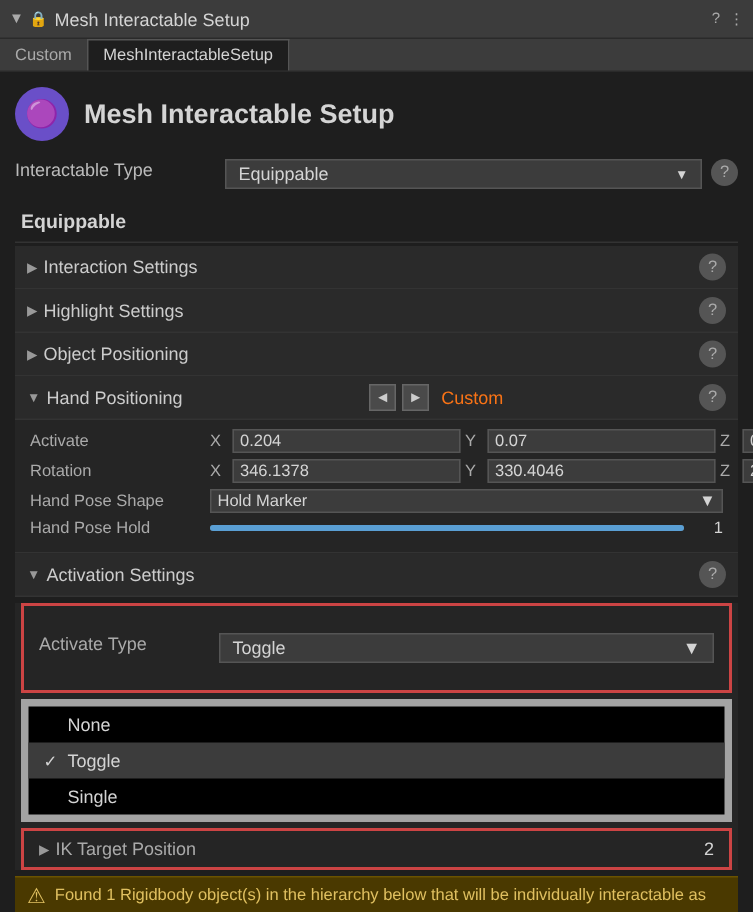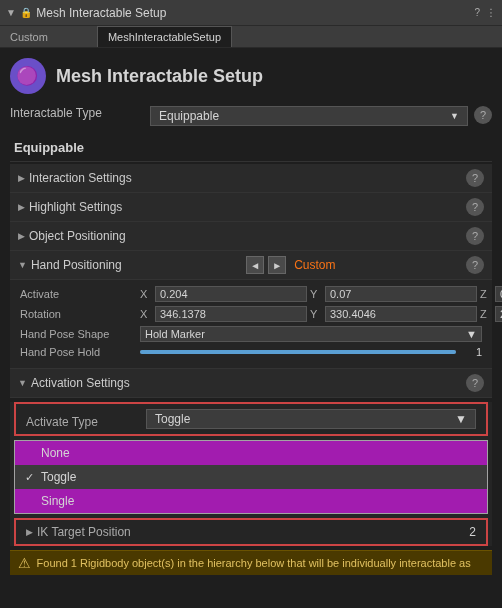--- a/index.html
+++ b/index.html
@@ -58,21 +58,20 @@
       height: 100%;
       display: flex;
       align-items: center;
     }
     .tab-item.active {
       background: #1e1e1e;
       color: #d4d4d4;
       border-top: 1px solid #555;
       border-left: 1px solid #555;
       border-right: 1px solid #555;
-      margin-left: 39px;
     }
 
     
     .main-content {
       background: #1e1e1e;
       height: calc(608px - 26px - 22px);
       overflow-y: auto;
       padding: 10px;
     }
 
@@ -305,22 +304,22 @@
       font-size: 12px;
     }
 
     
     .activate-section {
       background: #252525;
       padding: 0;
     }
     .activate-row {
       display: flex;
-      align-items: flex-end;
-      padding: 5px 10px;
+      align-items: flex-start;
+      padding: 18px 10px;
       border: 2px solid #cc4444;
       margin: 4px;
       background: #252525;
     }
     .activate-label {
       flex: 0 0 120px;
       color: #aaa;
       font-size: 12px;
     }
     .activate-dropdown {
@@ -333,22 +332,22 @@
       padding: 2px 8px;
       cursor: pointer;
       color: #d4d4d4;
       font-size: 12px;
     }
 
     
     .dropdown-popup {
       position: relative;
       margin: 0 4px 4px 4px;
-      background: #a21caf;
-      border: 1px solid #a3a3a3;
+      background: #000000;
+      border: 5px solid #a3a3a3;
       z-index: 10;
     }
     .dropdown-option {
       display: flex;
       align-items: center;
       padding: 5px 20px 5px 26px;
       cursor: pointer;
       font-size: 12px;
       color: #d4d4d4;
     }

